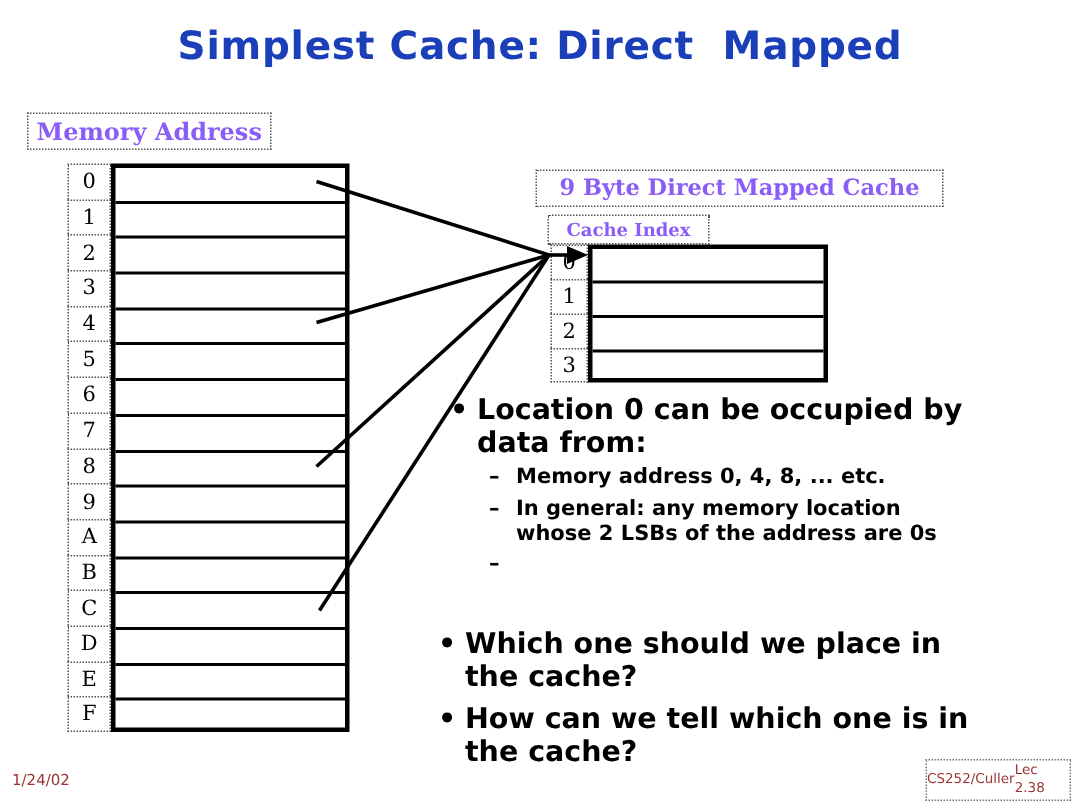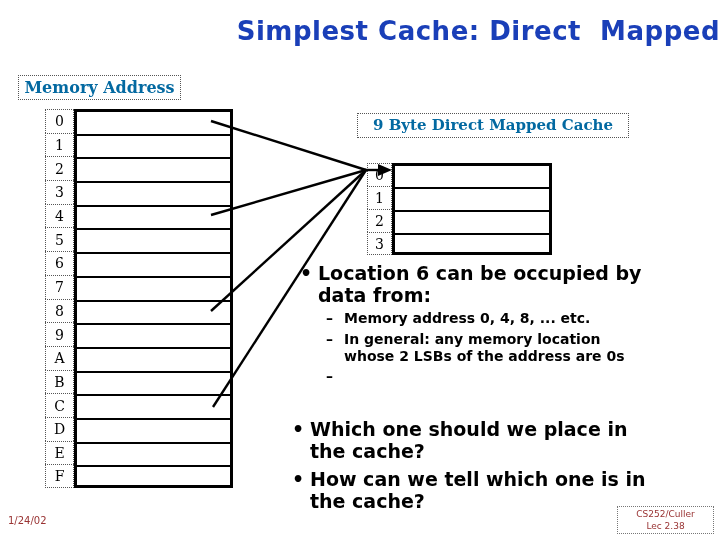--- a/index.html
+++ b/index.html
@@ -16,36 +16,36 @@
     overflow: hidden;
     font-family: "DejaVu Sans", sans-serif;
   }
 
   
   #title {
     position: absolute;
     left: 0;
     top: 16px;
     width: 720px;
-    text-align: right;
+    text-align: center;
     font-family: "DejaVu Sans", sans-serif;
     font-size: 26px;
     font-weight: bold;
     letter-spacing: 0.5px;
     color: #1a3fb8;
     white-space: pre;
   }
 
   
   .dotbox {
     position: absolute;
     border: 1px dotted #555;
     font-family: "DejaVu Serif", serif;
     font-weight: bold;
-    color: #0369a1;
+    color: #8b5cf6;
     display: flex;
     align-items: center;
     justify-content: center;
     background: transparent;
     line-height: 1;
   }
 
   
   #memaddr-header {
     left: 18px;  top: 75px;
@@ -215,21 +215,21 @@
     margin-top: 24px;
   }
   #footer-box {
     position: absolute;
     left: 617px;
     top: 506px;
     width: 97px;
     height: 28px;
     border: 1px dotted #777;
     display: flex;
-    flex-direction: column;
+    flex-direction: row;
     align-items: center;
     justify-content: center;
     font-family: "DejaVu Sans", sans-serif;
     font-size: 9px;
     color: #933;
     line-height: 1.35;
   }
 </style>
 </head>
 <body>
@@ -274,20 +274,21 @@
       <div class="mem-row"></div>
       <div class="mem-row"></div>
       <div class="mem-row"></div>
       <div class="mem-row"></div>
       <div class="mem-row"></div>
       <div class="mem-row"></div>
     </div>
 
   <div class="dotbox" id="cache-header">9  Byte Direct Mapped Cache</div>
 
+  <div class="dotbox" id="cacheidx-header">Cache Index</div>
 
   <div id="cache-labels">
       <div class="cache-label">0</div>
       <div class="cache-label">1</div>
       <div class="cache-label">2</div>
       <div class="cache-label">3</div>
     </div>
 
   <div id="cache-box">
       <div class="cache-row"></div>
@@ -302,21 +303,21 @@
       <line x1="211" y1="215" x2="366" y2="170"></line>
       <line x1="211" y1="311" x2="366" y2="170"></line>
       <line x1="213" y1="407" x2="366" y2="170"></line>
     </g>
 
     <polygon points="392,170 378,164 378,176" fill="#000"></polygon>
     <line x1="364" y1="170" x2="382" y2="170" stroke="#000" stroke-width="2.4"></line>
   </svg>
 
   <div id="bullets">
-      <div class="b1"><span class="dot">•</span><span>Location 6 can be occupied by
+      <div class="b1"><span class="dot">•</span><span>Location 0 can be occupied by
 data from:</span></div>
       <div class="sublist">
         <div class="b2"><span class="dash">–</span><span>Memory address 0, 4, 8, ... etc.</span></div>
         <div class="b2"><span class="dash">–</span><span>In general: any memory location
 whose 2 LSBs of the address are 0s</span></div>
         <div class="b2"><span class="dash">–</span></div>
       </div>
     </div>
 
   <div id="bullets-lower">

